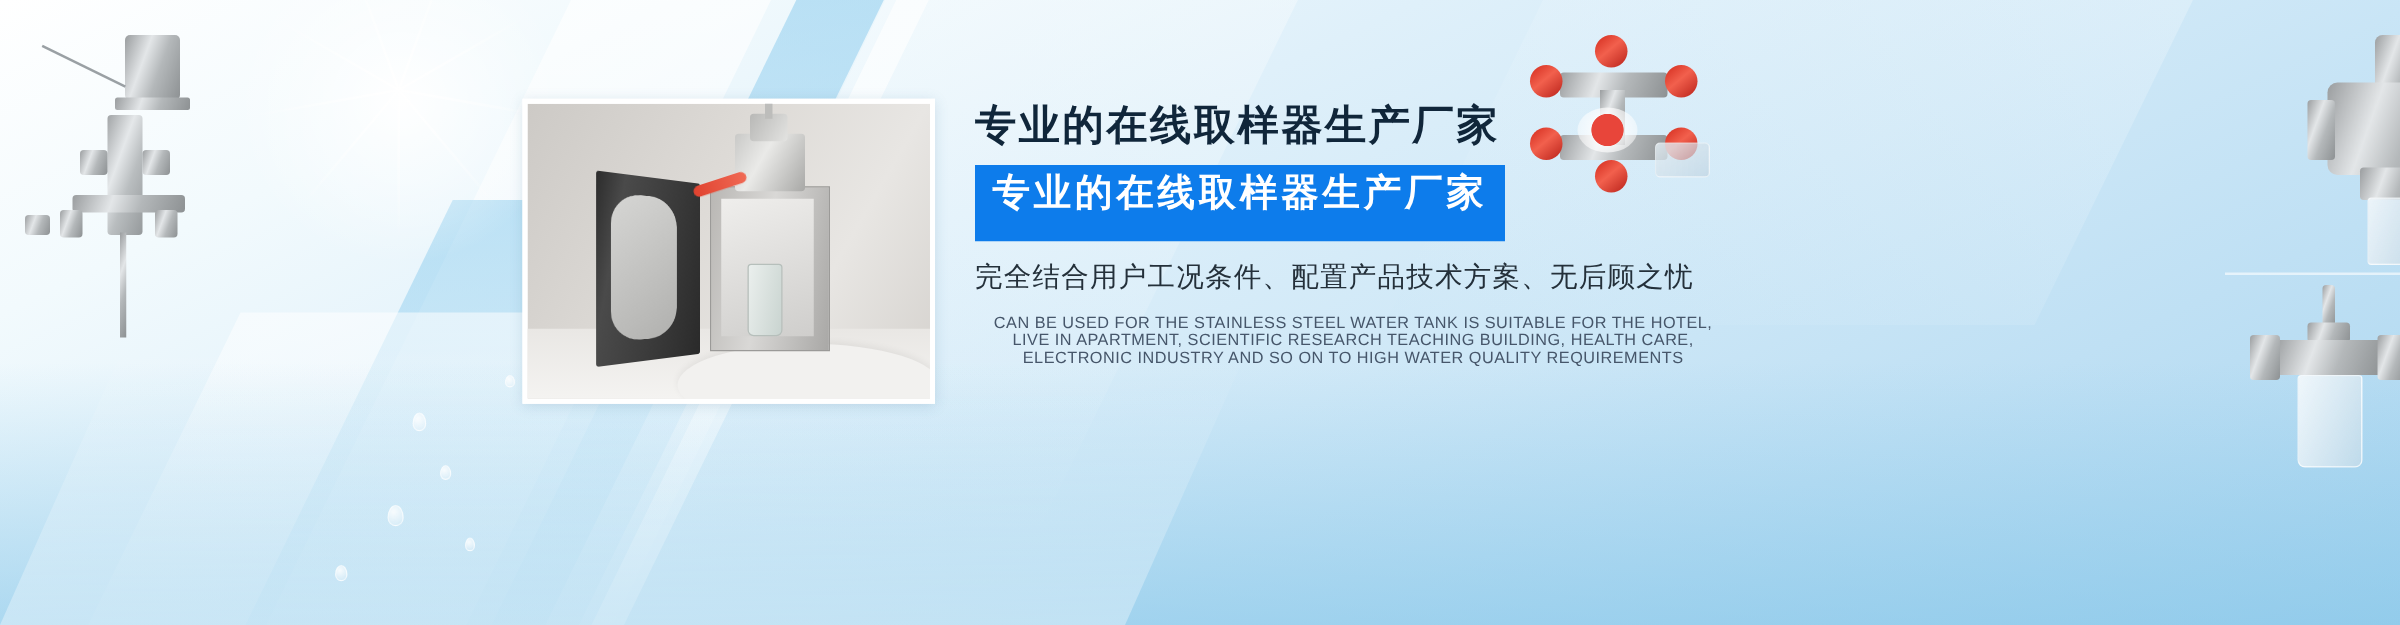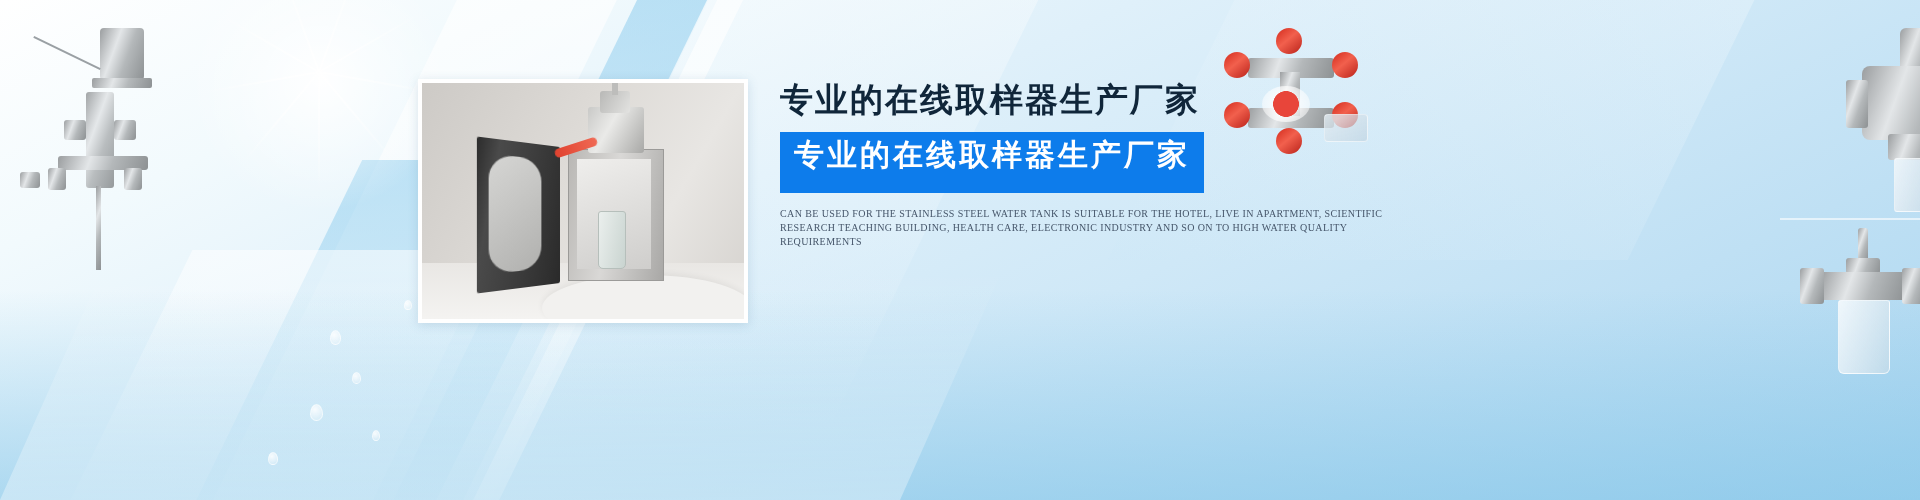--- a/index.html
+++ b/index.html
@@ -78,23 +78,24 @@
     margin-top:14px;font-size:22px;color:#24303a;letter-spacing:1px;
     line-height:30px;white-space:nowrap;
   }
   .boxline{
     display:inline-block;margin-top:14px;background:#0d7ceb;color:#ffffff;
     font-size:23px;font-weight:bold;letter-spacing:3px;line-height:30px;
     padding:6px 16px;border:3px solid #ffffff;box-sizing:border-box;white-space:nowrap;
   }
   .eng{
     margin-top:14px;width:605px;
-    font-family:Liberation Serif, serif;
-    font-size:10px;line-height:14px;letter-spacing:.4px;color:#46566a;
+    font-family:Liberation Sans, sans-serif;
+    font-size:13px;line-height:14px;letter-spacing:.4px;color:#46566a;
     text-transform:uppercase;
+    text-align:center;
   }
 
   
   .logo{
     position:absolute;left:216px;top:364px;
     font-family:"DejaVu Serif","Liberation Serif",serif;
     font-style:italic;font-weight:bold;font-size:40px;letter-spacing:1px;
     color:rgba(255,255,255,.9);text-shadow:0 1px 2px rgba(90,150,190,.45);
   }
   .logo sup{font-size:16px;vertical-align:super;}
@@ -158,20 +159,21 @@
       </div>
     <div class="ph-top"></div>
     <div class="ph-valve"></div>
     <div class="ph-stem"></div>
     <div class="ph-red"></div>
   </div>
 
   <div class="textcol">
     <div class="title">专业的在线取样器生产厂家</div>
     <div><span class="hl">专业的在线取样器生产厂家</span></div>
+    <div class="sub">完全结合用户工况条件、配置产品技术方案、无后顾之忧</div>
     <div class="eng">CAN BE USED FOR THE STAINLESS STEEL WATER TANK IS SUITABLE FOR THE HOTEL, LIVE IN APARTMENT, SCIENTIFIC RESEARCH TEACHING BUILDING, HEALTH CARE, ELECTRONIC INDUSTRY AND SO ON TO HIGH WATER QUALITY REQUIREMENTS</div>
   </div>
 
   <div>
     <div class="prod steel" style="left:1248px;top:58px;width:86px;height:20px;border-radius:3px;"></div>
     <div class="prod steel" style="left:1248px;top:108px;width:86px;height:20px;border-radius:3px;"></div>
     <div class="prod steel" style="left:1280px;top:72px;width:20px;height:44px;"></div>
     <div class="prod red" style="left:1224px;top:52px;width:26px;height:26px;border-radius:50%;"></div>
     <div class="prod red" style="left:1332px;top:52px;width:26px;height:26px;border-radius:50%;"></div>
     <div class="prod red" style="left:1224px;top:102px;width:26px;height:26px;border-radius:50%;"></div>

